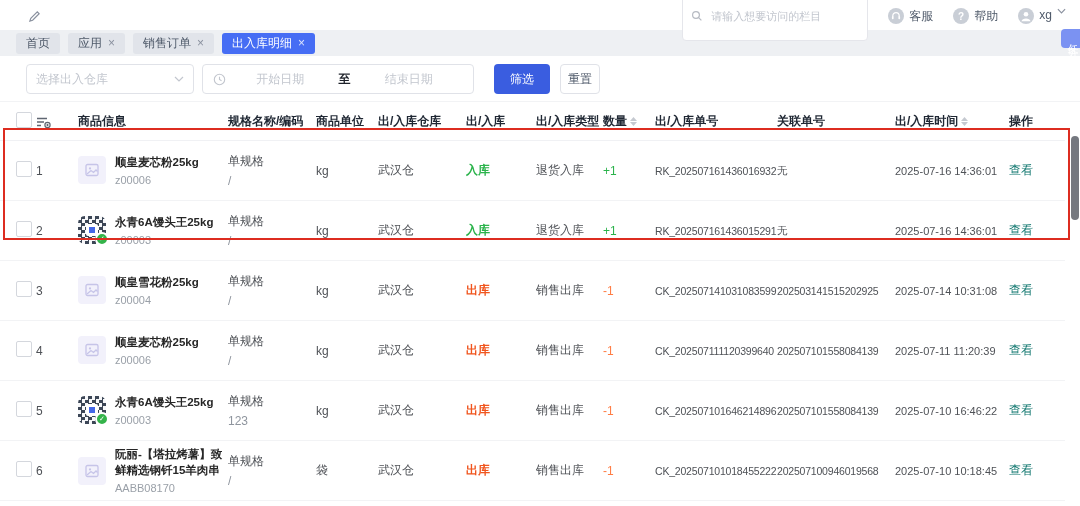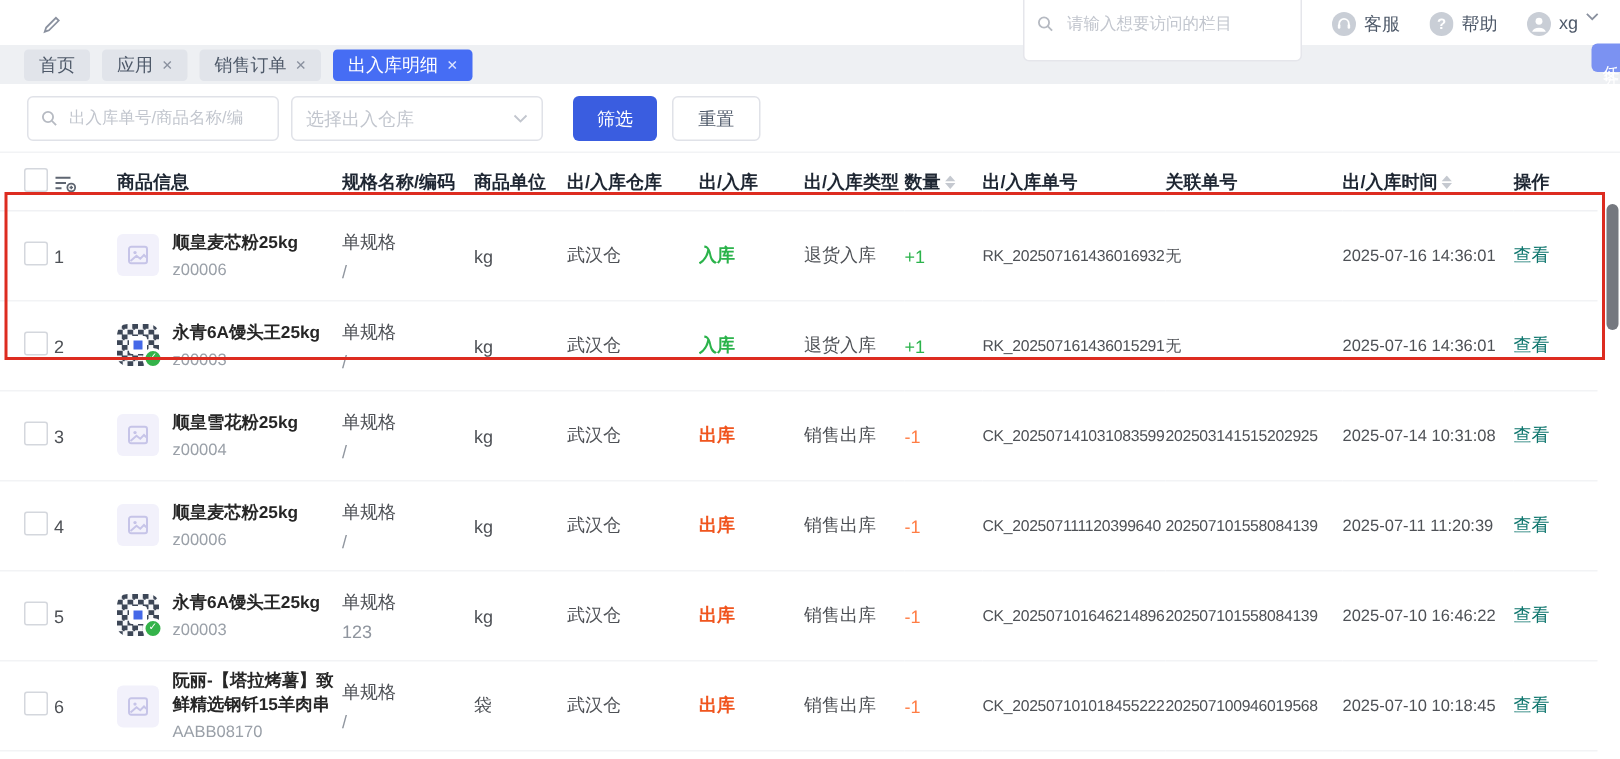--- a/index.html
+++ b/index.html
@@ -40,21 +40,21 @@
   .f-box{height:28px;border:1px solid #e0e2e8;border-radius:4px;display:flex;align-items:center;
          background:#fff;font-size:12px}
   .f-input{width:150px;padding:0 8px;gap:5px}
   .f-input input{border:none;outline:none;width:100%;font-size:11px;font-family:inherit;background:transparent}
   .f-select{width:148px;margin-left:8px;padding:0 9px;justify-content:space-between;color:#c2c6ce;cursor:pointer}
   .f-daterange{width:250px;margin-left:8px;padding:0 10px;cursor:pointer}
   .f-daterange .ph{color:#c2c6ce;flex:1;text-align:center}
   .f-daterange .sep{color:#1d2129;font-weight:600;padding:0 4px}
   .btn{height:30px;border-radius:4px;font-size:12px;cursor:pointer;font-family:Liberation Serif, serif}
   .btn-primary{margin-left:20px;width:56px;background:#3a5de0;border:none;color:#fff}
-  .btn-plain{margin-left:10px;width:59px;background:#fff;border:1px solid #e0e2e8;color:#4e5969}
+  .btn-plain{margin-left:10px;width:40px;background:#fff;border:1px solid #e0e2e8;color:#4e5969}
 
   
   .table-wrap{position:relative}
   table{border-collapse:collapse;table-layout:fixed;width:1065px;font-size:12px}
   th{font-weight:700;color:#1f2733;text-align:left;font-size:12px;padding:10px 4px 9px 0;
      white-space:nowrap;overflow:hidden}
   thead tr{border-bottom:1px solid #f0f1f4}
   td{padding:5px 4px 5px 0;vertical-align:middle;color:#4e5156;overflow:hidden}
   tbody tr{border-bottom:1px solid #f2f3f5}
   tbody tr td{height:49px}
@@ -165,36 +165,38 @@
   </div>
   <div class="tab active">
     <span>出入库明细</span>
     <span class="x">×</span>
   </div>
 </nav>
 
 <div class="task-tab">任务</div>
 
 <section class="filterbar">
-  <div class="f-box f-input">
-    <span>
-      <svg width="12" height="12" viewBox="0 0 12 12">
-          <circle cx="5" cy="5" r="3.4" fill="none" stroke="#b6bac2" stroke-width="1.2"></circle>
-          <path d="M7.6 7.6 L10.4 10.4" stroke="#b6bac2" stroke-width="1.2"></path>
-        </svg>
-    </span>
-    <input placeholder="出入库单号/商品名称/编" style="">
-  </div>
   <div class="f-box f-select">
     <span>选择出入仓库</span>
     <span>
       <svg width="10" height="6" viewBox="0 0 10 6">
           <path d="M1 1 L5 5 L9 1" fill="none" stroke="#c2c6ce" stroke-width="1.2"></path>
         </svg>
     </span>
+  </div>
+  <div class="f-box f-daterange">
+    <span>
+      <svg width="13" height="13" viewBox="0 0 14 14">
+          <circle cx="7" cy="7" r="5.6" fill="none" stroke="#c2c6ce" stroke-width="1.2"></circle>
+          <path d="M7 4 L7 7 L9.2 8.3" fill="none" stroke="#c2c6ce" stroke-width="1.2"></path>
+        </svg>
+    </span>
+    <span class="ph">开始日期</span>
+    <span class="sep">至</span>
+    <span class="ph">结束日期</span>
   </div>
   <button class="btn btn-primary">筛选</button>
   <button class="btn btn-plain">重置</button>
 </section>
 
 <section class="table-wrap">
   <table>
     <colgroup>
       <col style="width:36px">
         <col style="width:42px">

